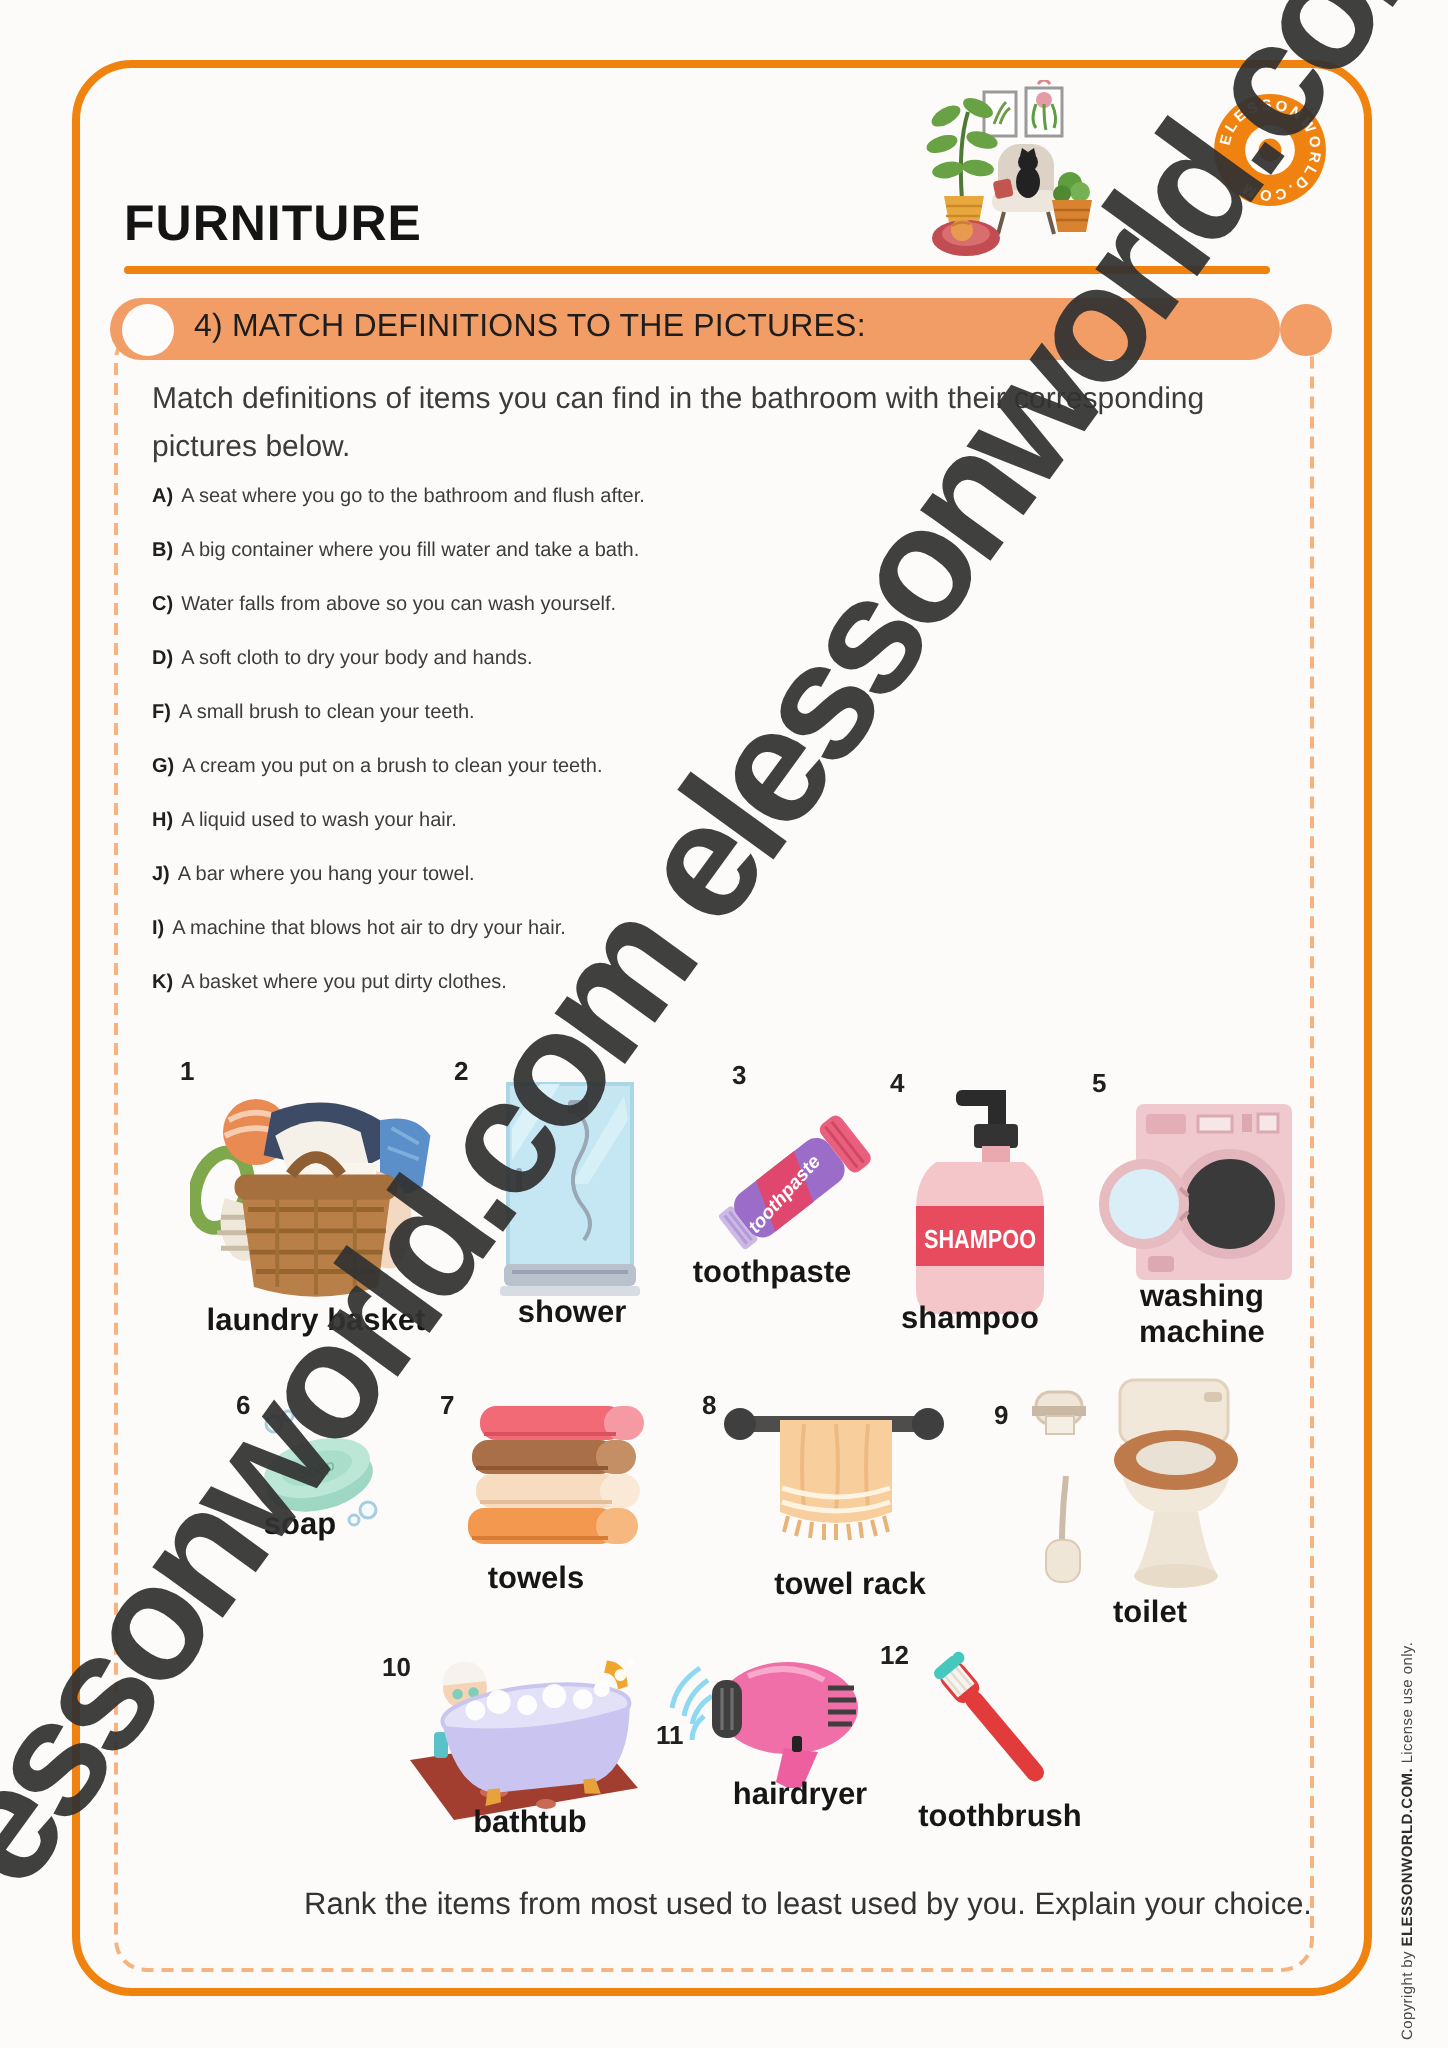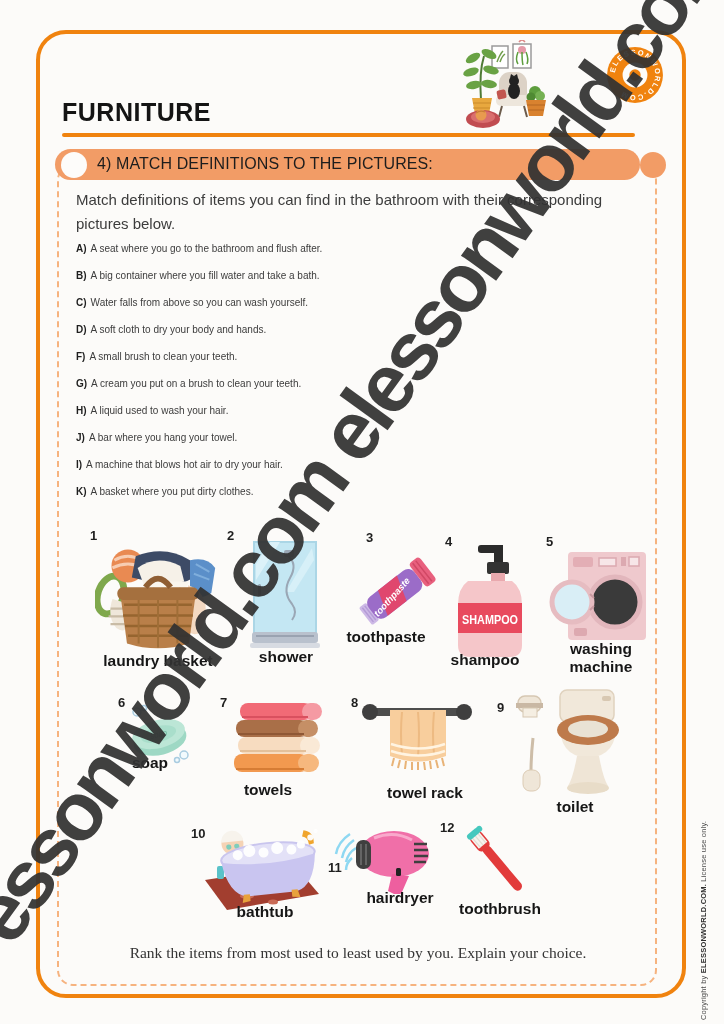--- a/index.html
+++ b/index.html
@@ -16,21 +16,21 @@
   .secbar-dot{position:absolute;left:61px;top:152px;width:26px;height:26px;border-radius:50%;background:#FDFCFA;}
   .sectext{position:absolute;left:97px;top:155px;font-size:16px;font-weight:400;color:#1d1d1d;letter-spacing:.1px;}
   .dashedbox{position:absolute;left:57px;top:164px;width:596px;height:818px;border:2px dashed #F6B37F;border-radius:16px;}
   .intro{position:absolute;left:76px;top:188px;width:566px;font-size:15px;line-height:24px;color:#3c3c3c;}
   .defs{position:absolute;left:76px;top:235px;width:520px;font-size:10px;color:#3c3c3c;}
   .defs .row{height:27px;line-height:27px;white-space:nowrap;}
   .defs b{color:#1f1f1f;margin-right:4px;}
   .num{position:absolute;font-size:13px;font-weight:800;color:#1f1f1f;}
   .lbl{position:absolute;font-size:15.5px;font-weight:800;color:#161616;text-align:center;line-height:18px;}
   .item-img{position:absolute;}
-  .ranktext{position:absolute;left:60px;top:944px;width:596px;text-align:center;font-size:15.5px;color:#333;font-family:Liberation Serif, serif;}
+  .ranktext{position:absolute;left:60px;top:944px;width:596px;text-align:right;font-size:15.5px;color:#333;}
   .copyright{position:absolute;left:699px;top:688px;height:332px;writing-mode:vertical-rl;transform:rotate(180deg);font-size:7.5px;color:#4a4a4a;letter-spacing:.2px;white-space:nowrap;}
   .copyright b{color:#2e2e2e;}
   .watermark{position:absolute;left:-50px;top:905px;transform:rotate(-54deg);transform-origin:0 0;
     font-size:82px;font-weight:600;letter-spacing:-5px;color:#323232;opacity:.93;white-space:nowrap;z-index:50;}
 </style>
 </head>
 <body>
 
 <div class="screen">
 

